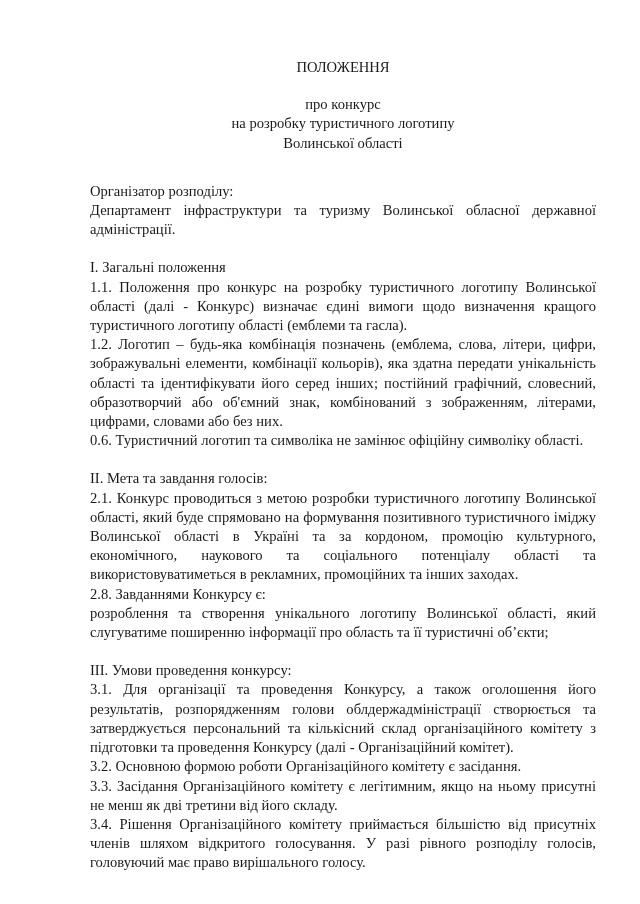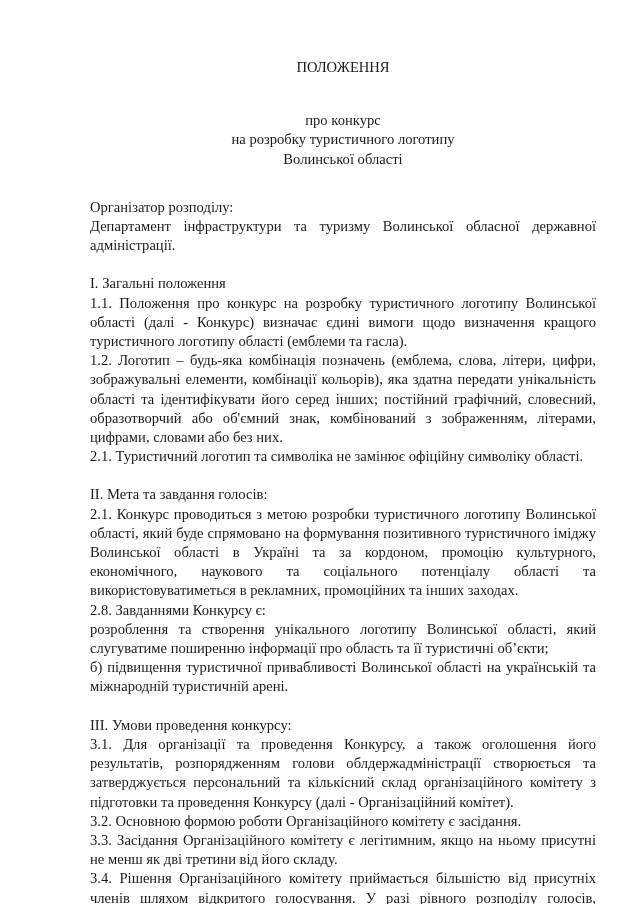--- a/index.html
+++ b/index.html
@@ -5,49 +5,48 @@
   html, body { margin: 0; padding: 0; background: #ffffff; }
   body { width: 640px; height: 904px; overflow: hidden; position: relative; }
   .page {
     position: absolute; left: 90px; top: 58px; width: 506px;
     font-family: "Liberation Serif", serif; font-size: 14.6px; line-height: 19.2px;
     color: #1a1a1a;
   }
   .center { text-align: center; }
   .just { text-align: justify; font-family: Liberation Serif, serif; }
   p { margin: 0; }
-  .title { margin-bottom: 34px; }
+  .title { margin-bottom: 18px; }
   .gap { height: 19px; }
 </style>
 </head>
 <body>
 
 <div class="page">
   <p class="center title">ПОЛОЖЕННЯ</p>
   <p class="center">про конкурс</p>
   <p class="center">на розробку туристичного логотипу</p>
   <p class="center">Волинської області</p>
   <div class="gap"></div>
     <div class="gap" style="height:10px"></div>
 
   <p>Організатор розподілу:</p>
   <p class="just">Департамент інфраструктури та туризму Волинської обласної державної адміністрації.</p>
   <div class="gap"></div>
 
   <p>І. Загальні положення</p>
   <p class="just">1.1. Положення про конкурс на розробку туристичного логотипу Волинської області (далі - Конкурс) визначає єдині вимоги щодо визначення кращого туристичного логотипу області (емблеми та гасла).</p>
   <p class="just">1.2. Логотип – будь-яка комбінація позначень (емблема, слова, літери, цифри, зображувальні елементи, комбінації кольорів), яка здатна передати унікальність області та ідентифікувати його серед інших; постійний графічний, словесний, образотворчий або об'ємний знак, комбінований з зображенням, літерами, цифрами, словами або без них.</p>
-  <p class="just">2.1. Туристичний логотип та символіка не замінює офіційну символіку області.</p>
+  <p class="just">0.6. Туристичний логотип та символіка не замінює офіційну символіку області.</p>
   <div class="gap"></div>
 
   <p>ІІ. Мета та завдання голосів:</p>
   <p class="just">2.1. Конкурс проводиться з метою розробки туристичного логотипу Волинської області, який буде спрямовано на формування позитивного туристичного іміджу Волинської області в Україні та за кордоном, промоцію культурного, економічного, наукового та соціального потенціалу області та використовуватиметься в рекламних, промоційних та інших заходах.</p>
   <p class="just">2.8. Завданнями Конкурсу є:</p>
   <p class="just">розроблення та створення унікального логотипу Волинської області, який слугуватиме поширенню інформації про область та її туристичні об’єкти;</p>
-  <p class="just">б) підвищення туристичної привабливості Волинської області на українській та міжнародній туристичній арені.</p>
   <div class="gap"></div>
 
   <p>ІІІ. Умови проведення конкурсу:</p>
   <p class="just">3.1. Для організації та проведення Конкурсу, а також оголошення його результатів, розпорядженням голови облдержадміністрації створюється та затверджується персональний та кількісний склад організаційного комітету з підготовки та проведення Конкурсу (далі - Організаційний комітет).</p>
   <p class="just">3.2. Основною формою роботи Організаційного комітету є засідання.</p>
   <p class="just">3.3. Засідання Організаційного комітету є легітимним, якщо на ньому присутні не менш як дві третини від його складу.</p>
   <p class="just">3.4. Рішення Організаційного комітету приймається більшістю від присутніх членів шляхом відкритого голосування. У разі рівного розподілу голосів, головуючий має право вирішального голосу.</p>
 
 </div>
 

